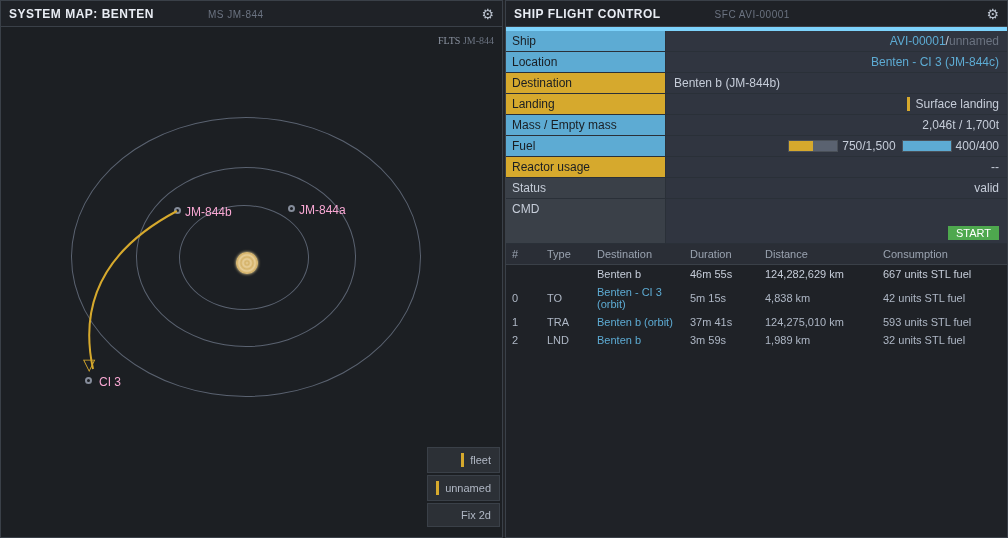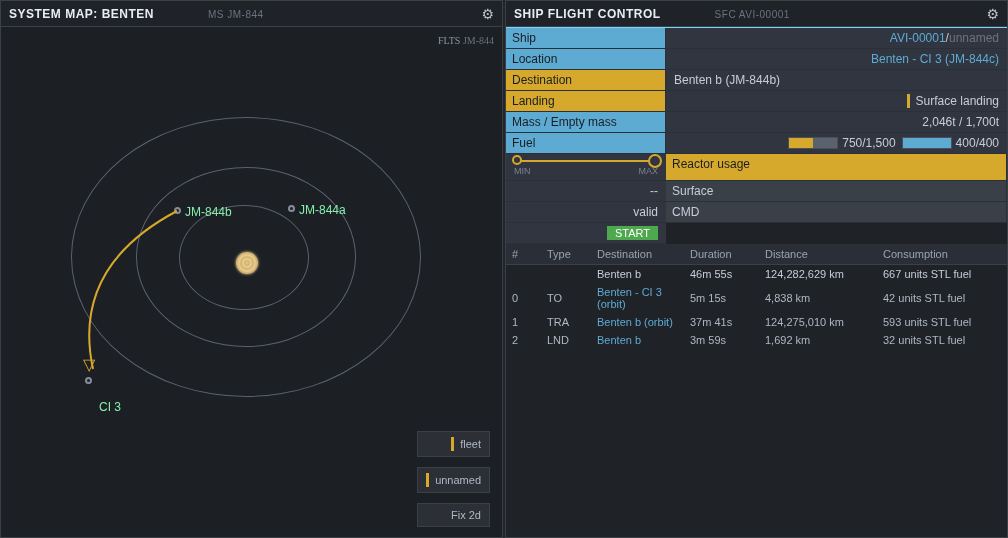--- a/index.html
+++ b/index.html
@@ -34,29 +34,29 @@
 .gear { margin-left: auto; color: #b8c0cc; cursor: pointer; font-size: 14px; }
 .map-body { flex: 1; position: relative; background: #1c1f23; overflow: hidden; }
 .flts-label { position: absolute; top: 8px; right: 8px; color: #6b7381; font-size: 10px; font-family: Liberation Serif, serif; }
 .flts-label b { color: #8b93a1; font-weight: 500; }
 .orbit { position: absolute; border: 1px solid #5a6270; border-radius: 50%; }
 .star {
   position: absolute; width: 22px; height: 22px; border-radius: 50%;
   background: repeating-radial-gradient(#e8cf9a, #d4b268 2px, #e8cf9a 4px);
   box-shadow: 0 0 3px #f0da9c;
 }
-.body-label { position: absolute; color: #86efac; font-size: 12px; white-space: nowrap; }
+.body-label { position: absolute; color: #f9a8d4; font-size: 12px; white-space: nowrap; }
 .body-marker { position: absolute; width: 7px; height: 7px; border: 2px solid #858c9a; border-radius: 50%; background: #1c1f23; }
 .ci3-marker { position: absolute; color: #d6a92d; font-size: 16px; }
-.map-toggles { position: absolute; bottom: 10px; right: 12px; display: flex; flex-direction: column; gap: 10px; border-radius: 12px; }
+.map-toggles { position: absolute; bottom: 10px; right: 2px; display: flex; flex-direction: column; gap: 2px; border-radius: 12px; }
 .toggle-row { background: #2c3036; border: 1px solid #3a4048; padding: 5px 8px; min-width: 70px; text-align: right; color: #b0b7c4; cursor: pointer; display:flex; align-items:center; justify-content:flex-end; gap:6px;}
 .toggle-tick { width:3px; height:14px; background:#d6a92d; }
 
 
-.info-grid { display: grid; grid-template-columns: 160px 1fr; border-top: 1px solid #7dd3fc; }
+.info-grid { display: grid; grid-template-columns: 160px 1fr; border-top: 4px solid #7dd3fc; }
 .info-label {
   background: #5dabd3; color: #1a1e23; padding: 3px 6px; font-size: 12px; font-weight: 500;
   border-bottom: 1px solid #2a3038; border-right: 1px solid #2a3038;
 }
 .info-label.gold { background: #d6a92d; }
 .info-label.grey { background: #3a4048; color: #c6cdd9; }
 .info-val {
   background: #303540; color: #c6cdd9; padding: 3px 8px; font-size: 12px;
   border-bottom: 1px solid #2a3038; display: flex; align-items: center; justify-content: flex-end;
 }
@@ -69,21 +69,21 @@
 .fuel-bar { display:inline-flex; align-items:center; gap:4px; }
 .bar-outer { width:50px; height:12px; background:#1b1e22; border:1px solid #4a5058; position:relative; }
 .bar-fill { position:absolute; top:0; bottom:0; left:0; background:#d6a92d; }
 .bar-fill.blue { background:#5dabd3; }
 .bar-remain { position:absolute; top:0; bottom:0; right:0; background:#5a6270; }
 .slider-cell { background:#303540; padding:6px 8px 4px; border-bottom:1px solid #2a3038; position:relative; }
 .slider-track { height:2px; background:#d6a92d; margin:0 2px 2px; position:relative; }
 .slider-knob { position:absolute; right:-6px; top:-6px; width:14px; height:14px; border-radius:50%; border:2px solid #d6a92d; background:#303540; }
 .slider-start { position:absolute; left:-4px; top:-5px; width:10px; height:10px; border-radius:50%; border:2px solid #d6a92d; background:#303540; }
 .slider-labels { display:flex; justify-content:space-between; font-size:9px; color:#7a828f; margin-top:4px; }
-.cmd-btn { background:#4ea84e; color:#fff; padding:1px 8px; font-size:11px; font-weight:500; cursor:pointer; }
+.cmd-btn { background:#4ea84e; color:#fff; padding:1px 8px; font-size:11px; font-weight:500; cursor:pointer;margin-top:24px; }
 
 .route-table { width:100%; border-collapse:collapse; font-size:11px; }
 .route-table th { background:#2a2e36; color:#9aa3b0; text-align:left; font-weight:400; padding:4px 6px; border-bottom:1px solid #3a4048; }
 .route-table td { padding:3px 6px; color:#aeb7c5; }
 .route-table tr.summary td { color:#c6cdd9; }
 .route-table td.link { color:#5dabd3; }
 svg.orbit-svg { position:absolute; top:0; left:0; width:100%; height:100%; pointer-events:none; }
 </style>
 </head>
 <body>
@@ -110,21 +110,21 @@
 
     <div class="body-marker" style="left:173px; top:180px;"></div>
     <div class="body-label" style="left:184px; top:178px;">JM-844b</div>
 
     <svg class="orbit-svg">
       <path d="M 92 342 Q 70 240 176 184" stroke="#d6a92d" stroke-width="2" fill="none"></path>
     </svg>
 
     <div class="ci3-marker" style="left:82px; top:328px;">▽</div>
     <div class="body-marker" style="left:84px; top:350px;"></div>
-    <div class="body-label" style="left:98px; top:348px;margin-top:25px;">CI 3</div>
+    <div class="body-label" style="left:98px; top:348px;">CI 3</div>
 
     <div class="map-toggles">
       <div class="toggle-row">
           <span class="toggle-tick"></span>
           <span>fleet</span>
         </div>
       <div class="toggle-row">
           <span class="toggle-tick"></span>
           <span>unnamed</span>
         </div>
@@ -181,35 +181,25 @@
         </div>
         <div class="fuel-bar">
           <div class="bar-outer">
               <div class="bar-fill blue" style="width:100%"></div>
             </div>
           <span>400/400</span>
         </div>
       </div>
     </div>
 
-    <div class="slider-cell">
-      <div class="slider-track">
-        <div class="slider-start"></div>
-        <div class="slider-knob"></div>
-      </div>
-      <div class="slider-labels">
-          <span>MIN</span>
-          <span>MAX</span>
-        </div>
-    </div>
 
     <div class="info-label gold">Reactor usage</div>
     <div class="info-val">--</div>
 
-    <div class="info-label grey">Surface</div>
+    <div class="info-label grey">Status</div>
     <div class="info-val">valid</div>
 
     <div class="info-label grey">CMD</div>
     <div class="info-val">
       <span class="cmd-btn">START</span>
     </div>
   </div>
 
   <table class="route-table">
     <thead>
@@ -245,18 +235,18 @@
           <td class="link">Benten b (orbit)</td>
           <td>37m 41s</td>
           <td>124,275,010 km</td>
           <td>593 units STL fuel</td>
         </tr>
         <tr>
           <td>2</td>
           <td>LND</td>
           <td class="link">Benten b</td>
           <td>3m 59s</td>
-          <td>1,692 km</td>
+          <td>1,989 km</td>
           <td>32 units STL fuel</td>
         </tr>
       </tbody>
   </table>
 </div>
 
 </body></html>

